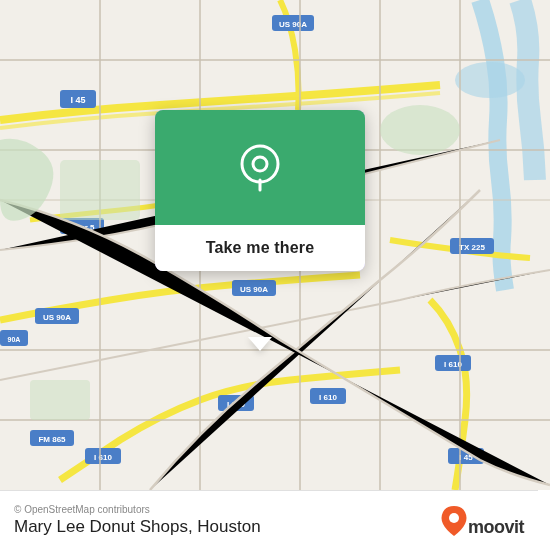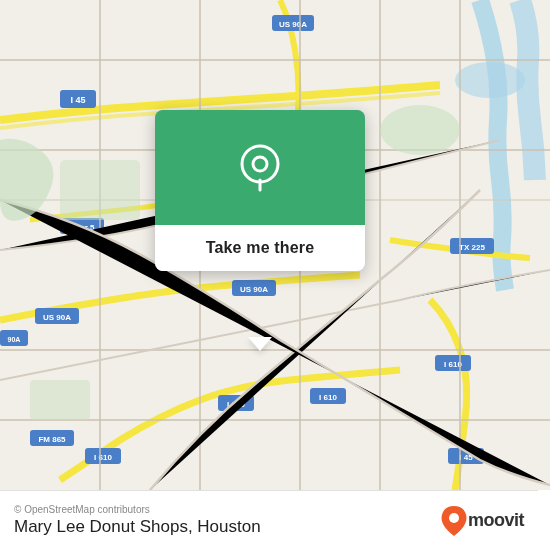--- a/index.html
+++ b/index.html
@@ -103,21 +103,21 @@
 
     #place-name {
       font-size: 17px;
       font-weight: 500;
       color: #222;
       margin-top: 2px;
     }
 
     #moovit-logo {
       display: flex;
-      align-items: center;
+      align-items: flex-end;
       gap: 0;
     }
 
     #moovit-pin {
       width: 28px;
       height: 34px;
     }
 
     #moovit-text {
       font-size: 18px;

